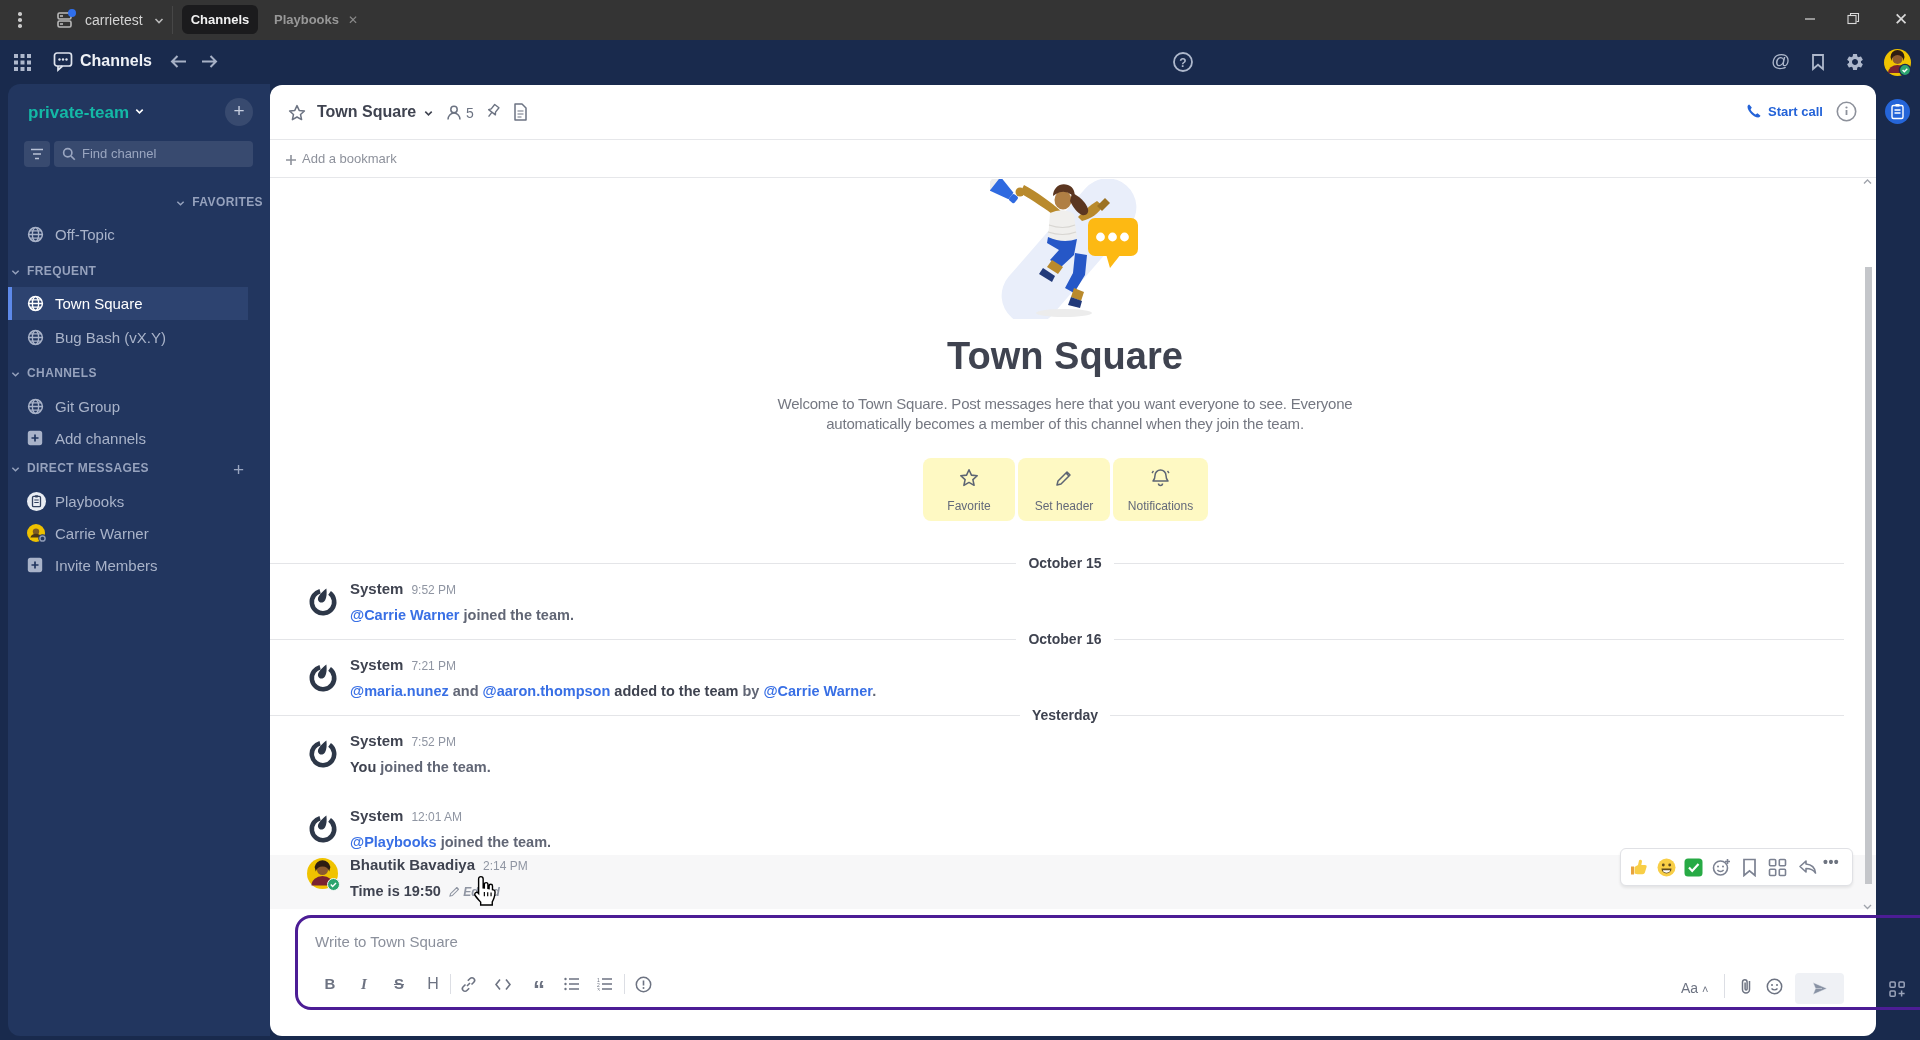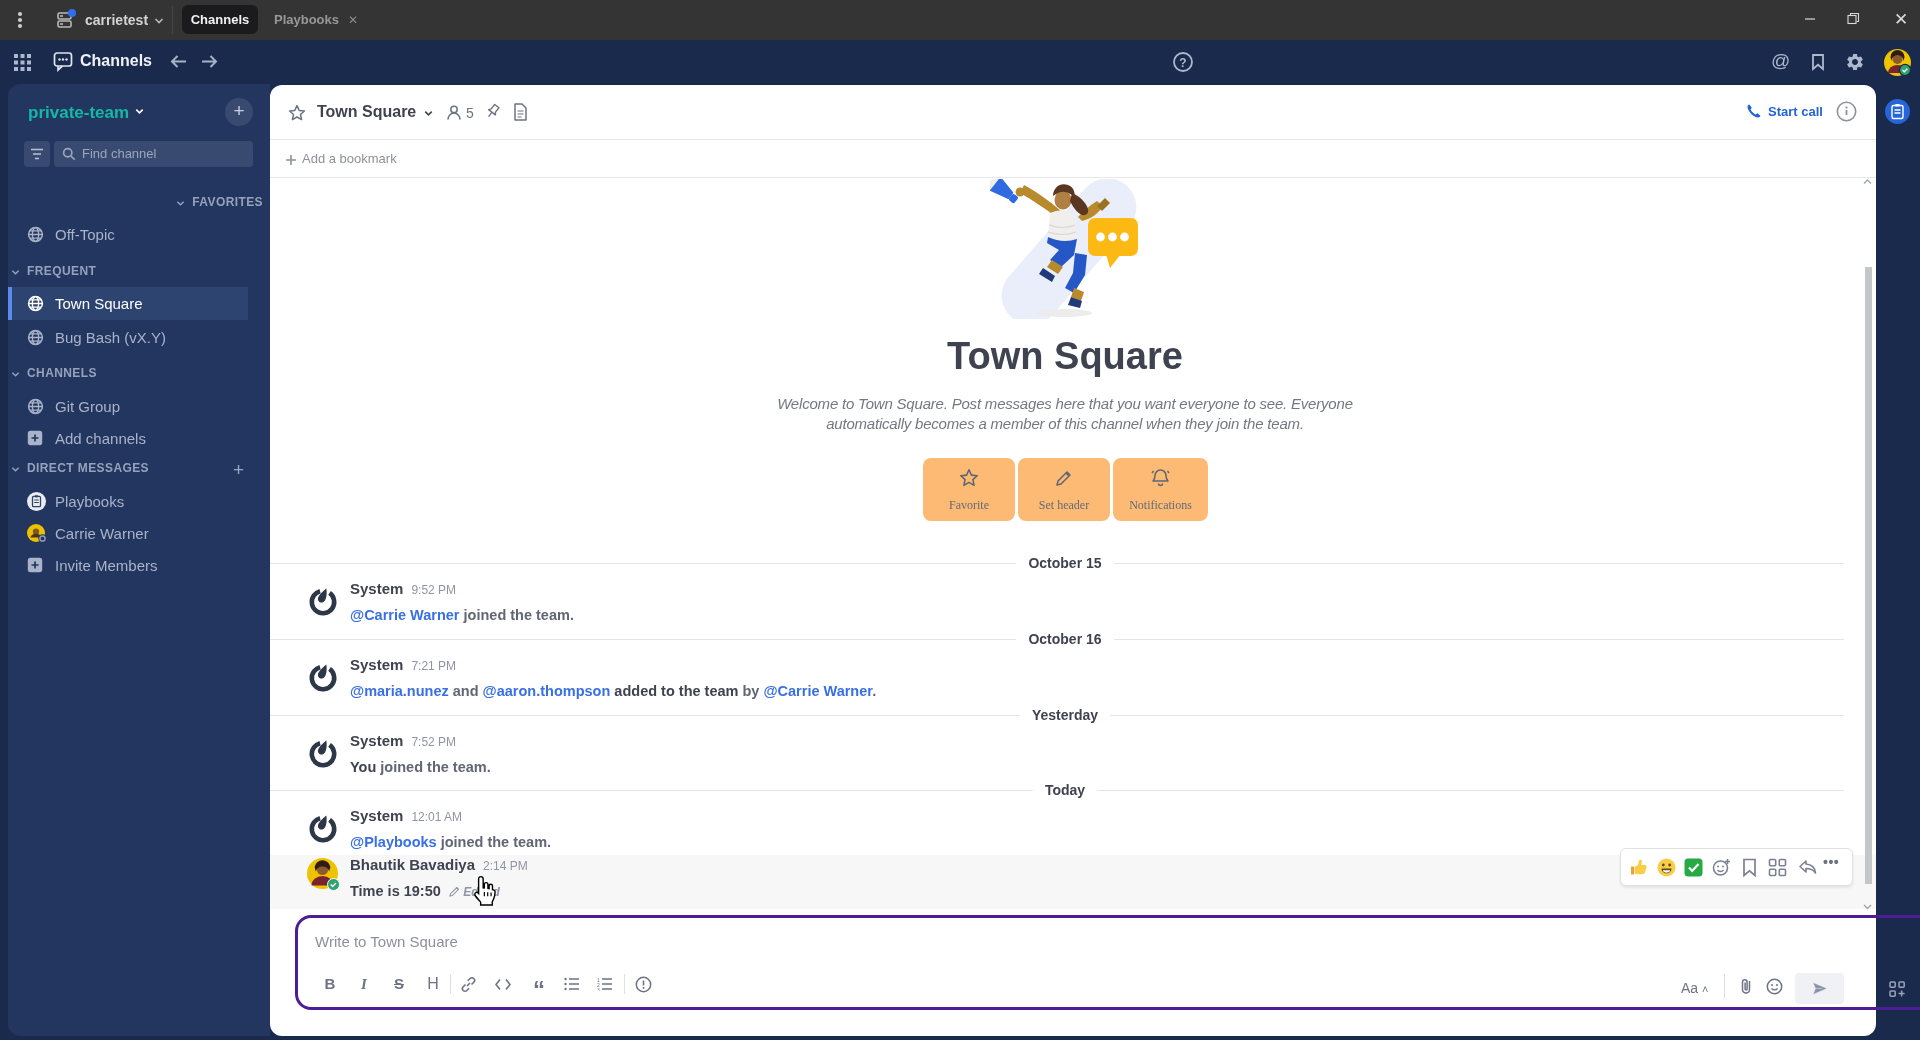--- a/index.html
+++ b/index.html
@@ -5,21 +5,21 @@
   * { margin:0; padding:0; box-sizing:border-box; }
   html,body { width:1920px; height:1040px; overflow:hidden; }
   body { font-family:"Liberation Sans", sans-serif; background:#192a4d; position:relative; }
   .abs { position:absolute; }
 
   
   .titlebar { position:absolute; left:0; top:0; width:1920px; height:40px; background:#343434; }
   .tb-dots { position:absolute; left:18px; top:12px; width:4px; }
   .tb-dots i { display:block; width:3.6px; height:3.6px; border-radius:50%; background:#c8c8c8; margin-bottom:2.6px; }
   .srv { position:absolute; left:55px; top:9px; }
-  .srv-name { position:absolute; left:85px; top:12px; font-size:14px; font-weight:700; color:#d4d4d4; }
+  .srv-name { position:absolute; left:85px; top:12px; font-size:14px; font-weight:400; color:#d4d4d4; }
   .srv-chev { position:absolute; left:153px; top:15px; }
   .tb-sep { position:absolute; left:172px; top:6px; width:1px; height:28px; background:#474747; }
   .tab-active { position:absolute; left:182px; top:5px; width:76px; height:29px; background:#1b1b1d; border-radius:6px; color:#f2f2f2; font-size:13px; font-weight:700; text-align:center; line-height:29px; }
   .tab-inactive { position:absolute; left:274px; top:5px; height:29px; color:#989898; font-size:13px; font-weight:700; line-height:29px; }
   .tab-x { color:#8b8b8b; font-size:12px; font-weight:400; margin-left:9px; }
   .winctl { position:absolute; top:0; height:40px; width:46px; color:#d9d9d9; text-align:center; line-height:40px; font-size:15px; }
 
   
   .gheader { position:absolute; left:0; top:40px; width:1920px; height:44px; background:#192a4d; }
   .gh-title { position:absolute; left:80px; top:12px; color:#eef1f6; font-size:16px; font-weight:700; }
@@ -49,22 +49,22 @@
   
   .ch-header { position:absolute; left:0; top:0; width:100%; height:55px; border-bottom:1px solid #e6e7ea; }
   .ch-title { position:absolute; left:47px; top:18px; font-size:16px; font-weight:700; color:#3f4350; }
   .ch-bookmark { position:absolute; left:0; top:55px; width:100%; height:38px; border-bottom:1px solid #e6e7ea; color:#8d919b; font-size:13px; }
   .ch-bookmark span { position:absolute; left:32px; top:11px; }
   .startcall { position:absolute; left:1476px; top:18px; color:#2463d8; font-size:13px; font-weight:700; }
   .infoc { position:absolute; left:1566px; top:16px; }
 
   
   .intro-title { position:absolute; left:395px; top:250px; width:800px; text-align:center; font-size:38px; font-weight:700; color:#3f4350; }
-  .intro-text { position:absolute; left:395px; top:309px; width:800px; text-align:center; font-size:15px; letter-spacing:-0.2px; line-height:20px; color:rgba(63,67,80,0.72);font-style:italic; }
-  .intro-btn { position:absolute; top:373px; height:63px; background:#fdba74; border-radius:8px; text-align:center; color:#5d6573;font-family:Liberation Serif, serif; }
+  .intro-text { position:absolute; left:395px; top:309px; width:800px; text-align:center; font-size:15px; letter-spacing:-0.2px; line-height:20px; color:rgba(63,67,80,0.72); }
+  .intro-btn { position:absolute; top:373px; height:63px; background:#fef9c3; border-radius:8px; text-align:center; color:#5d6573; }
   .intro-btn .cap { position:absolute; left:0; right:0; bottom:8px; font-size:12px; color:#63697a; }
   .intro-btn svg { margin-top:10px; }
 
   
   .datesep { position:absolute; left:10px; width:1580px; height:20px; }
   .datesep .line { position:absolute; left:0; right:16px; top:10px; height:1px; background:#e4e5e8; }
   .datesep .dlab { position:absolute; left:0; width:100%; text-align:center; top:0px; }
   .datesep .dlab b { display:inline-block; background:#fff; padding:0 12px; font-size:14px; font-weight:700; color:#3f4350; line-height:20px; }
   .msg { position:absolute; left:0; width:100%; }
   .msg .av { position:absolute; left:37px; top:3px; width:32px; height:32px; }
@@ -380,24 +380,20 @@
       <div class="dlab"><b>October 15</b></div>
     </div>
   <div class="datesep" style="top:544px; left:0; width:1590px;padding-left:40px;">
       <div class="line"></div>
       <div class="dlab"><b>October 16</b></div>
     </div>
   <div class="datesep" style="top:620px; left:0; width:1590px;">
       <div class="line"></div>
       <div class="dlab"><b>Yesterday</b></div>
     </div>
-  <div class="datesep" style="top:695px; left:0; width:1590px;">
-      <div class="line"></div>
-      <div class="dlab"><b>Today</b></div>
-    </div>
 
   <div class="msg" style="top:497px;">
     <svg class="av" viewBox="0 0 32 32">
         <circle cx="16" cy="17" r="11.2" fill="none" stroke="#2d3748" stroke-width="4.6" stroke-dasharray="60 10.4" transform="rotate(-54 16 17)"></circle>
         <path d="M19.4 3.6 C20.0 8.4 19.6 12.7 18.1 15.3 C16.8 17.5 14.2 18.2 12.4 17.0 C10.6 15.7 10.4 13.1 11.8 11.2 C13.6 8.6 17.0 5.5 19.4 3.6 Z" fill="#2d3748"></path>
       </svg>
     <div class="nhd"><b>System</b><span class="tm">9:52 PM</span></div>
     <div class="bd"><a>@Carrie Warner</a> joined the team.</div>
   </div>
   <div class="msg" style="top:573px;">

